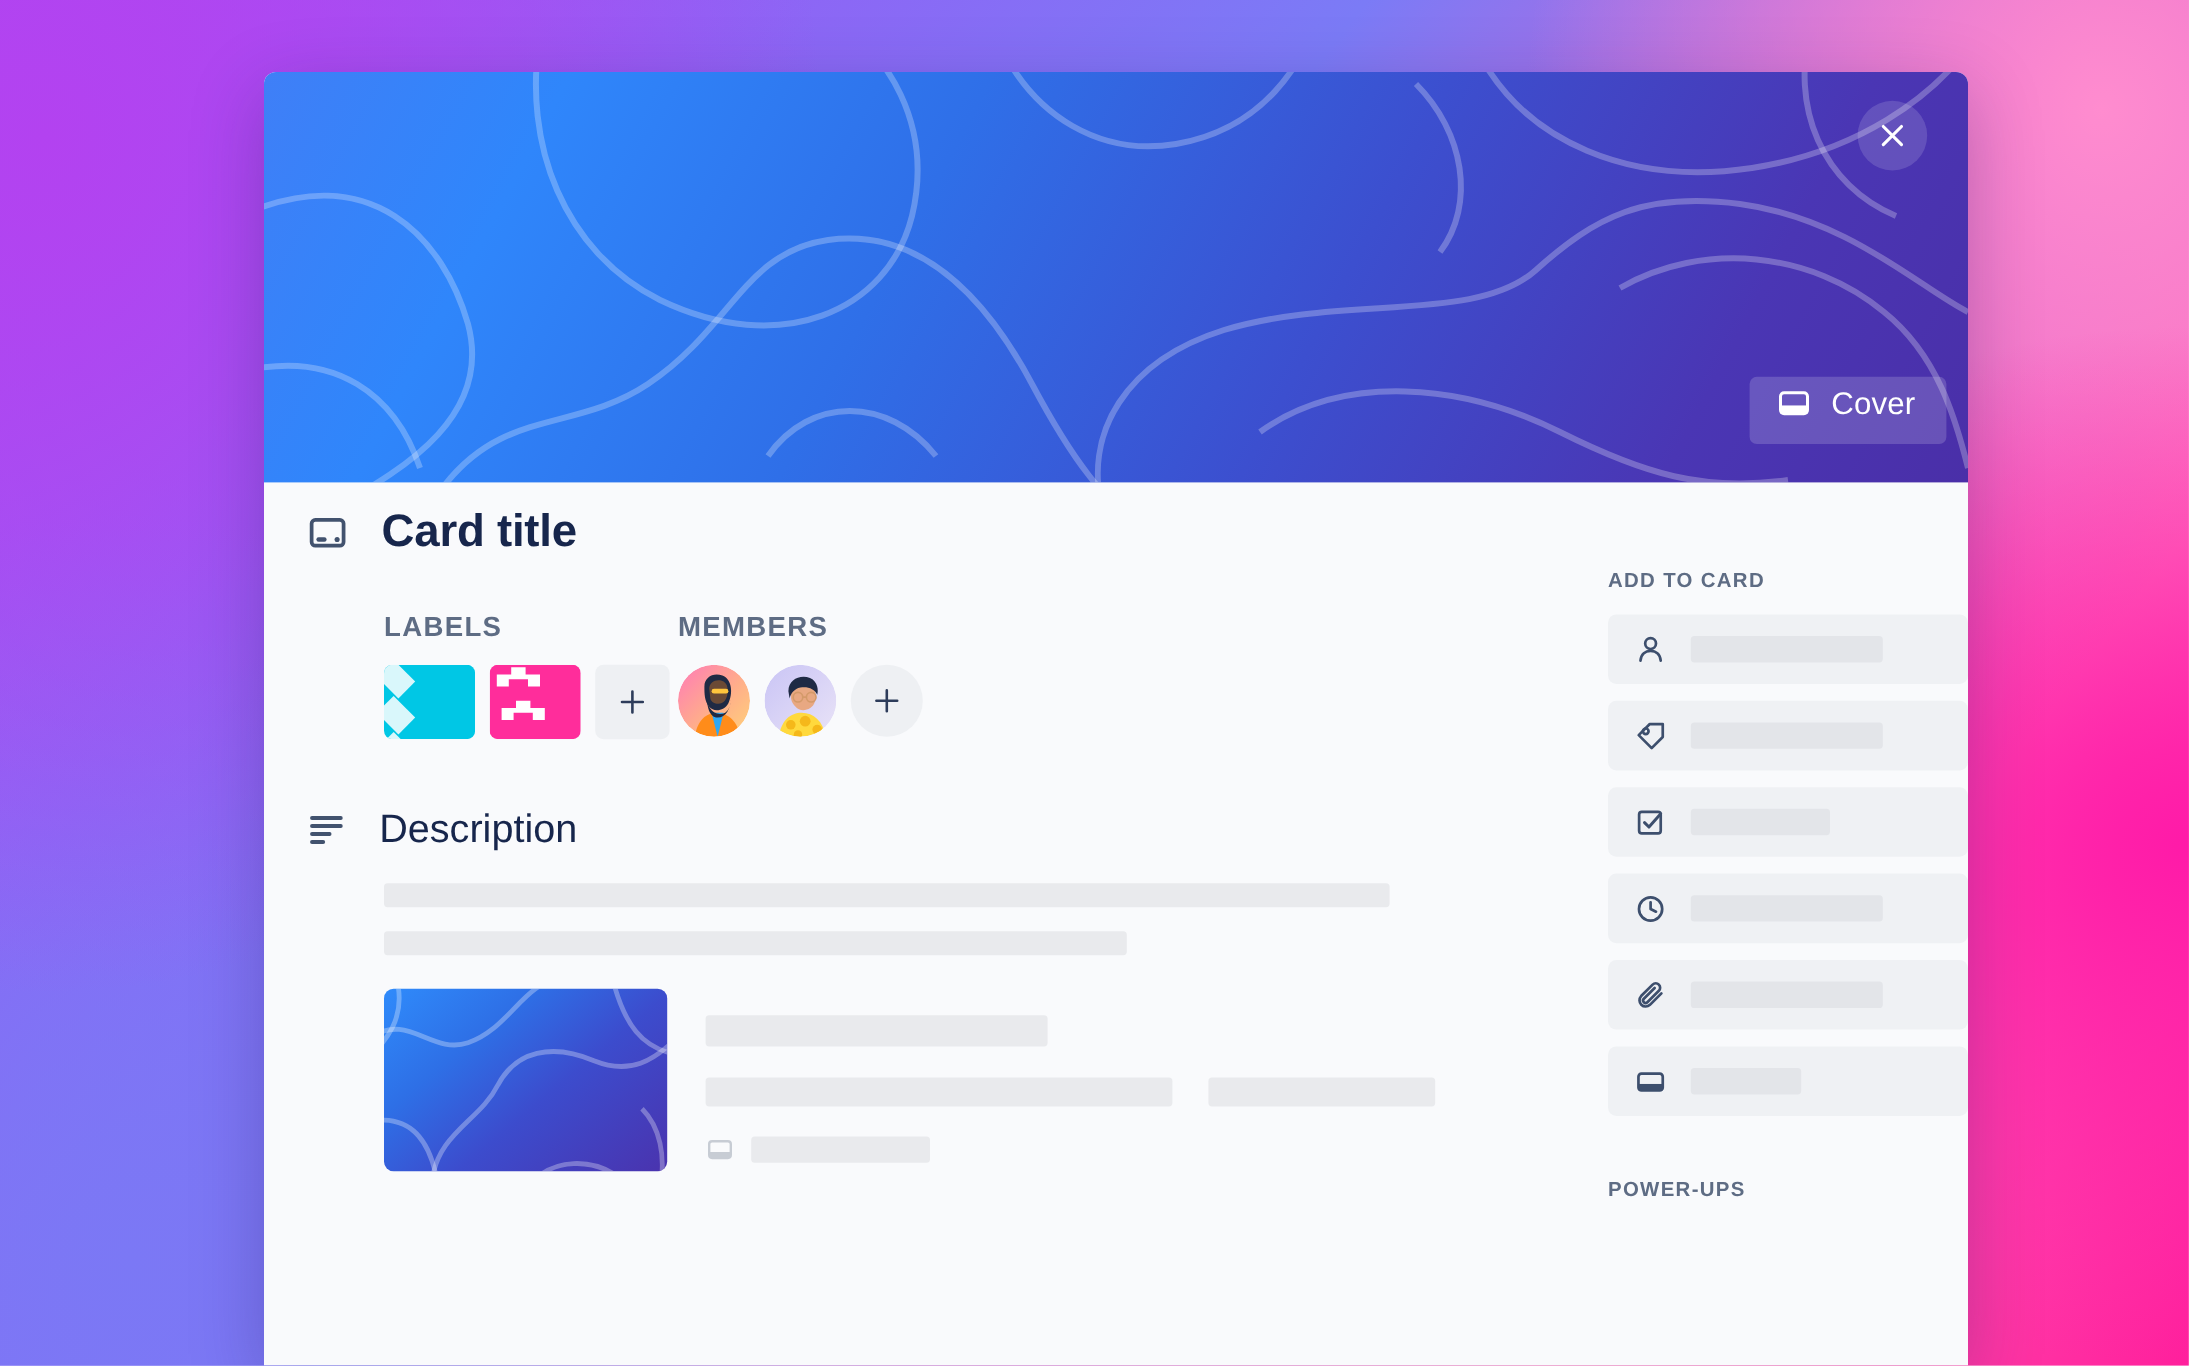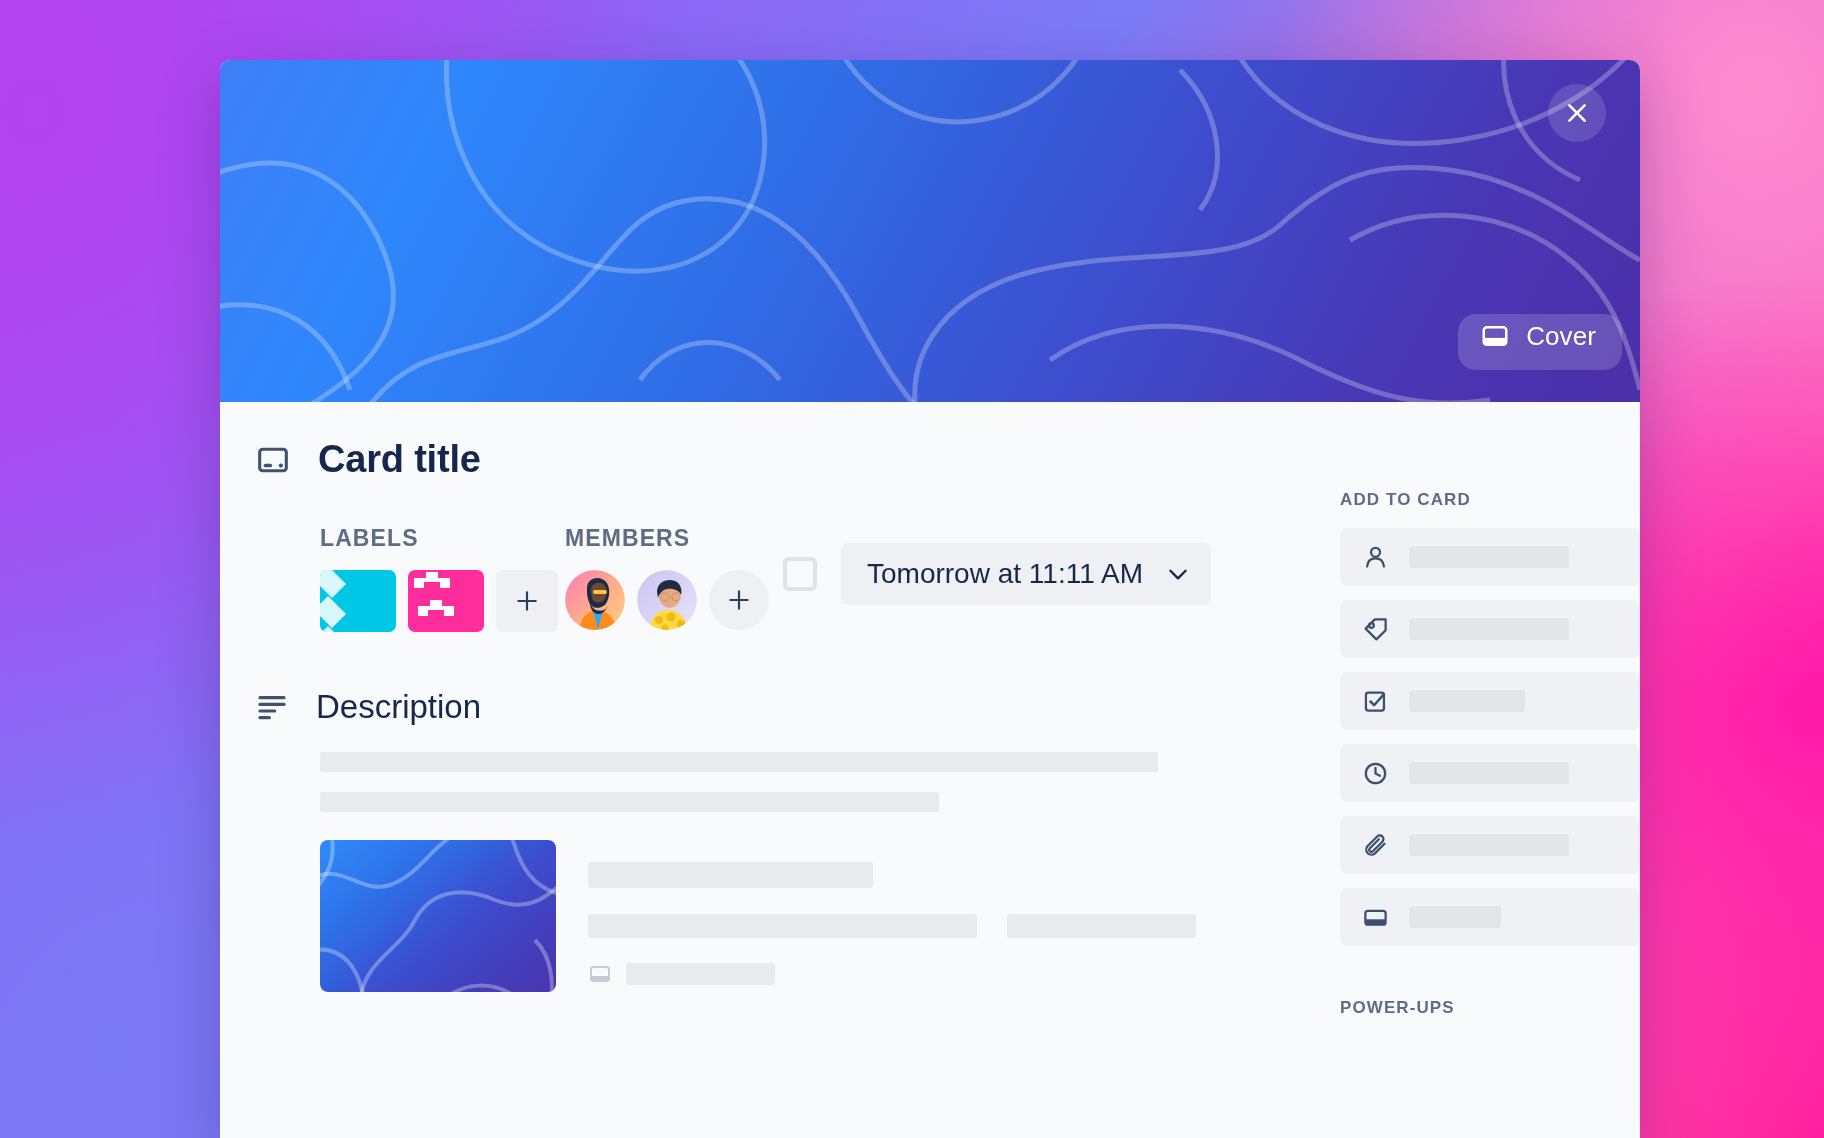--- a/index.html
+++ b/index.html
@@ -46,28 +46,28 @@
     background: rgba(255,255,255,.14);
     display: flex; align-items: center; justify-content: center;
     cursor: pointer; border: none;
   }
   .close-btn svg { width: 26px; height: 26px; }
 
   .cover-btn {
     position: absolute; right: 18px; bottom: 32px;
     height: 56px; padding: 0 26px 12px 22px;
     background: rgba(255,255,255,.17);
-    border-radius: 18px; border: none;
+    border-radius: 6px; border: none;
     display: flex; align-items: center; gap: 16px;
     color: #fff; font-size: 26px; cursor: pointer;
   }
   .cover-btn .lbl { font-size: 26px; letter-spacing: .1px; }
 
   
-  .body { display: flex; padding: 36px 0 0 0; }
+  .body { display: flex; padding: 20px 0 0 0; }
   .main { width: 1120px; padding-left: 36px; }
   .aside { width: 300px; padding-top: 52px; }
 
   .row-title { display: flex; align-items: center; gap: 28px; }
   .row-title .ttl {
     font-size: 38px; font-weight: bold; color: #17264c; letter-spacing: -.2px;
   }
   .ico { flex: 0 0 auto; color: #42526e; display: flex; }
 
   
@@ -280,29 +280,20 @@
             </span>
             <button class="plus-btn">
               <svg viewBox="0 0 24 24">
                 <path d="M12 4 L12 20 M4 12 L20 12" stroke="#2d3c5a" stroke-width="2" stroke-linecap="round"></path>
               </svg>
             </button>
           </div>
         </div>
 
         <div class="meta-col">
-          <div class="meta-body" style="gap:24px">
-            <span class="due-check"></span>
-            <button class="due-btn">
-              <span>Tomorrow at 11:11 AM</span>
-              <svg viewBox="0 0 24 24">
-                <path d="M5 9 L12 16 L19 9" fill="none" stroke="#17264c" stroke-width="2.2" stroke-linecap="round" stroke-linejoin="round"></path>
-              </svg>
-            </button>
-          </div>
         </div>
 
       </div>
 
       <div class="sec">
         <span class="ico">
           <svg width="32" height="32" viewBox="0 0 24 24">
             <g stroke="#42526e" stroke-width="2.4" stroke-linecap="round">
               <path d="M3 5 H21"></path>
                 <path d="M3 10 H21"></path>

